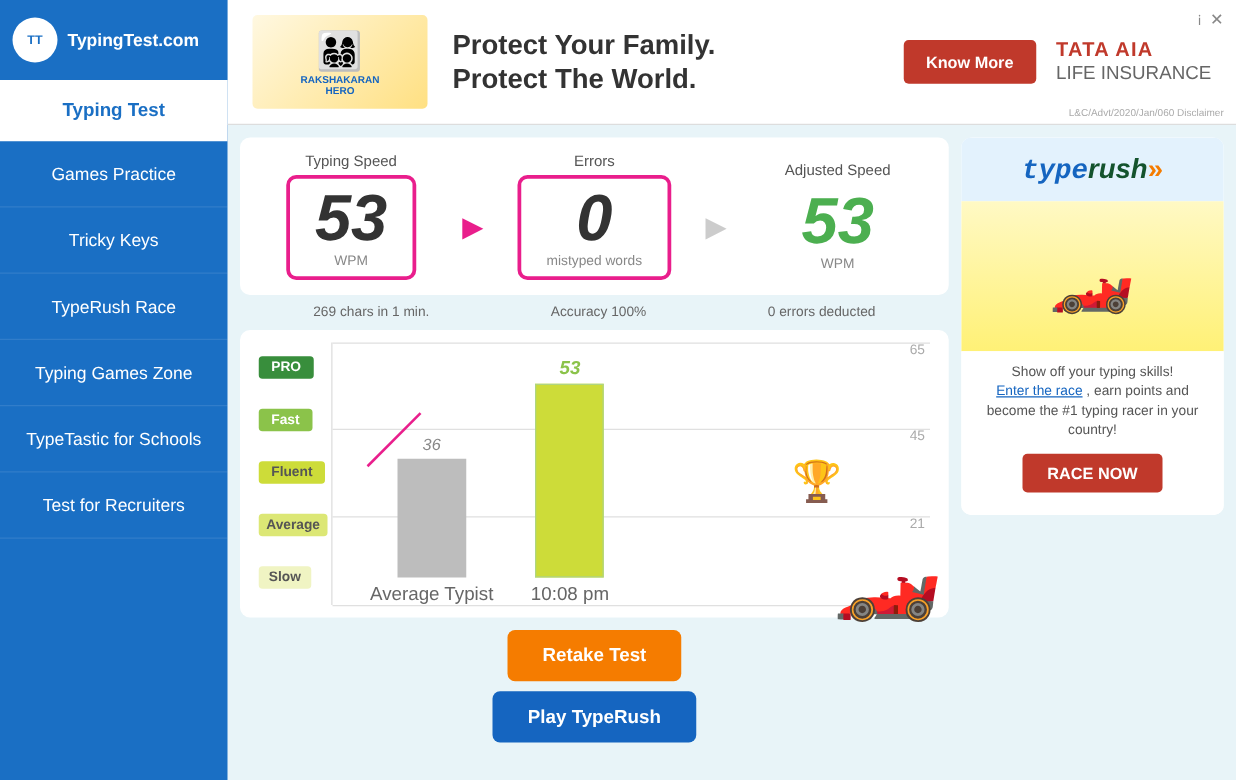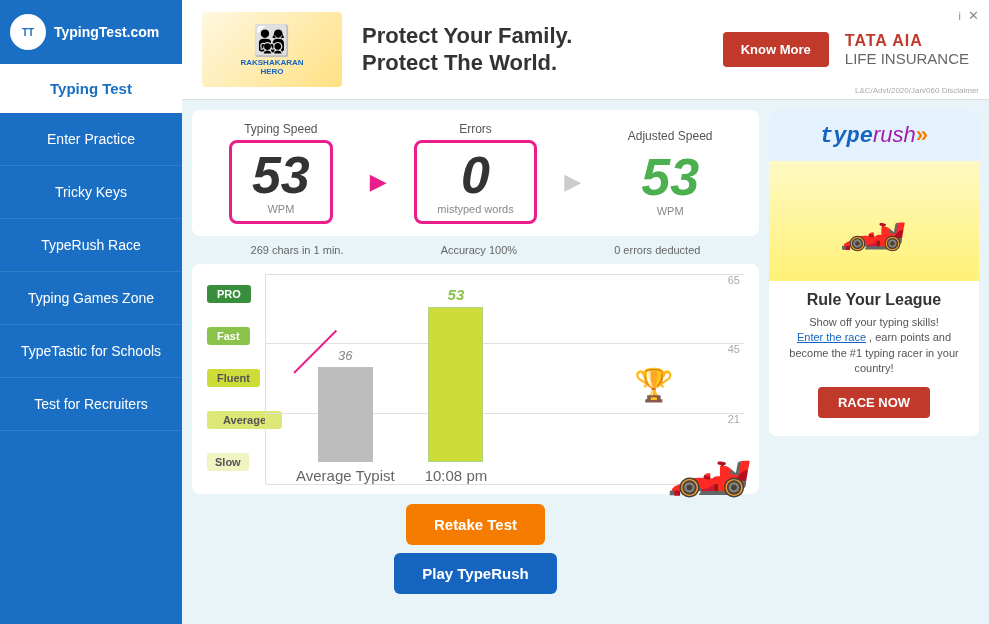--- a/index.html
+++ b/index.html
@@ -138,21 +138,21 @@
     #chart-area {
       background: white;
       border-radius: 8px;
       padding: 10px 15px;
       flex: 1;
       position: relative;
     }
     .cat-pro { color: white; background: #388e3c; padding: 3px 10px; border-radius: 3px; display: inline-block; margin-bottom: 4px; }
     .cat-fast { color: white; background: #8bc34a; padding: 3px 10px; border-radius: 3px; display: inline-block; margin-bottom: 4px; }
     .cat-fluent { color: #555; background: #cddc39; padding: 3px 10px; border-radius: 3px; display: inline-block; margin-bottom: 4px; }
-    .cat-average { color: #555; background: #dce775; padding: 3px 16px; border-radius: 3px; display: inline-block; margin-bottom: 4px; }
+    .cat-average { color: #555; background: #dce775; padding: 3px 6px; border-radius: 3px; display: inline-block; margin-bottom: 4px; }
     .cat-slow { color: #555; background: #f0f4c3; padding: 3px 8px; border-radius: 3px; display: inline-block; margin-bottom: 4px; }
 
     .bar-group { display: flex; flex-direction: column; align-items: center; }
     .bar-value { font-size: 13px; color: #888; margin-bottom: 4px; font-style: italic; }
     .bar-value.highlight { color: #8bc34a; font-weight: bold; font-size: 15px; }
     .bar { width: 55px; }
     .bar-gray { background: #bdbdbd; }
     .bar-green { background: #cddc39; border: 1px solid #aed581; }
     .bar-label { font-size: 15px; color: #666; margin-top: 5px; text-align: center; }
 
@@ -256,21 +256,21 @@
 
 <div id="sidebar">
   <div id="logo-area">
     <div id="logo-icon">TT</div>
     <span id="logo-text">TypingTest.com</span>
   </div>
   <div id="active-tab">
     <span>Typing Test</span>
   </div>
   <div class="sidebar-item">
-    <span>Enter Practice</span>
+    <span>Games Practice</span>
   </div>
   <div class="sidebar-item">
     <span>Tricky Keys</span>
   </div>
   <div class="sidebar-item">
     <span>TypeRush Race</span>
   </div>
   <div class="sidebar-item">
     <span>Typing Games Zone</span>
   </div>
@@ -411,31 +411,30 @@
         <div id="buttons-row-2">
           <button class="btn-darkblue">Play TypeRush</button>
         </div>
       </div>
 
     </div>
 
     <div id="right-ad">
       <div id="typerush-header">
         <div id="typerush-logo">
-          <span style="color:#1565c0;font-style:italic;font-weight:bold;font-family:Liberation Mono, monospace;">type</span><span style="color:#a21caf;font-style:italic;font-weight:normal;">rush</span><span style="color:#f57c00;font-weight:bold;">»</span>
+          <span style="color:#1565c0;font-style:italic;font-weight:bold;font-family:Liberation Mono, monospace;">type</span><span style="color:#14532d;font-style:italic;font-weight:bold;">rush</span><span style="color:#f57c00;font-weight:bold;">»</span>
         </div>
       </div>
       <div id="typerush-car-area">
 
         <div style="text-align:center;">
           <div style="font-size:55px;">🏎️</div>
         </div>
       </div>
       <div id="typerush-body">
-        <div id="typerush-title">Rule Your League</div>
         <div id="typerush-desc">
           <span>Show off your typing skills!</span><br>
           <a href="#">Enter the race</a>
           <span>, earn points and become the #1 typing racer in your country!</span>
         </div>
         <button id="race-now-btn">RACE NOW</button>
       </div>
     </div>
 
   </div>

